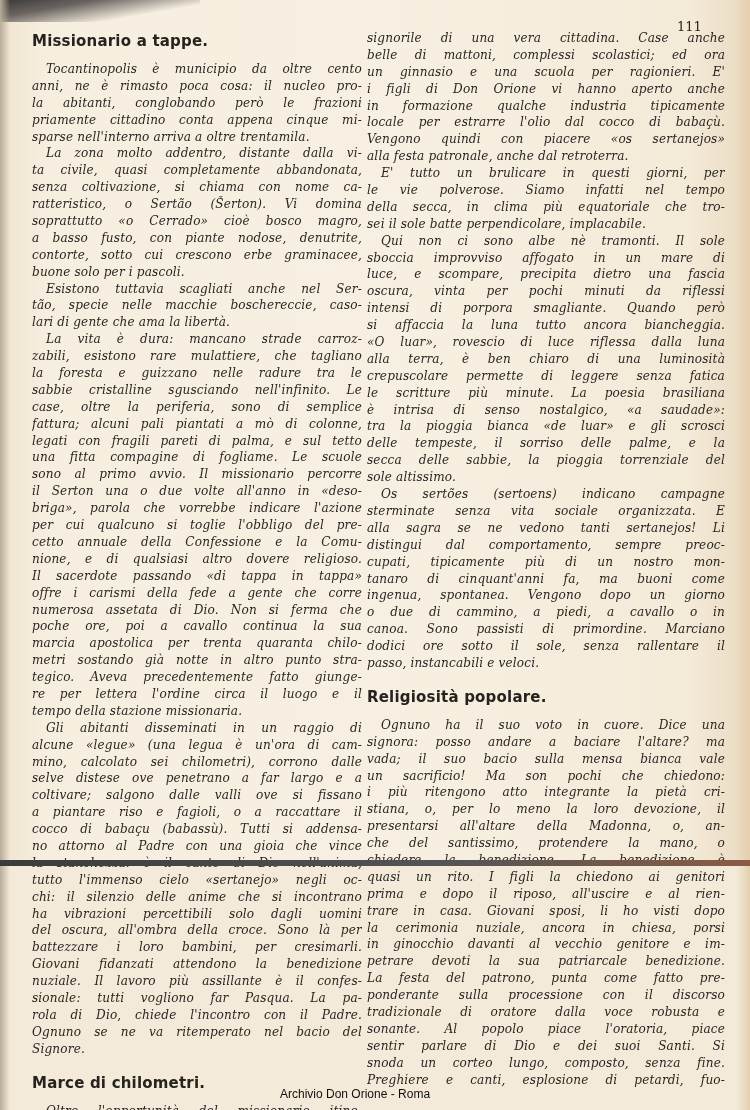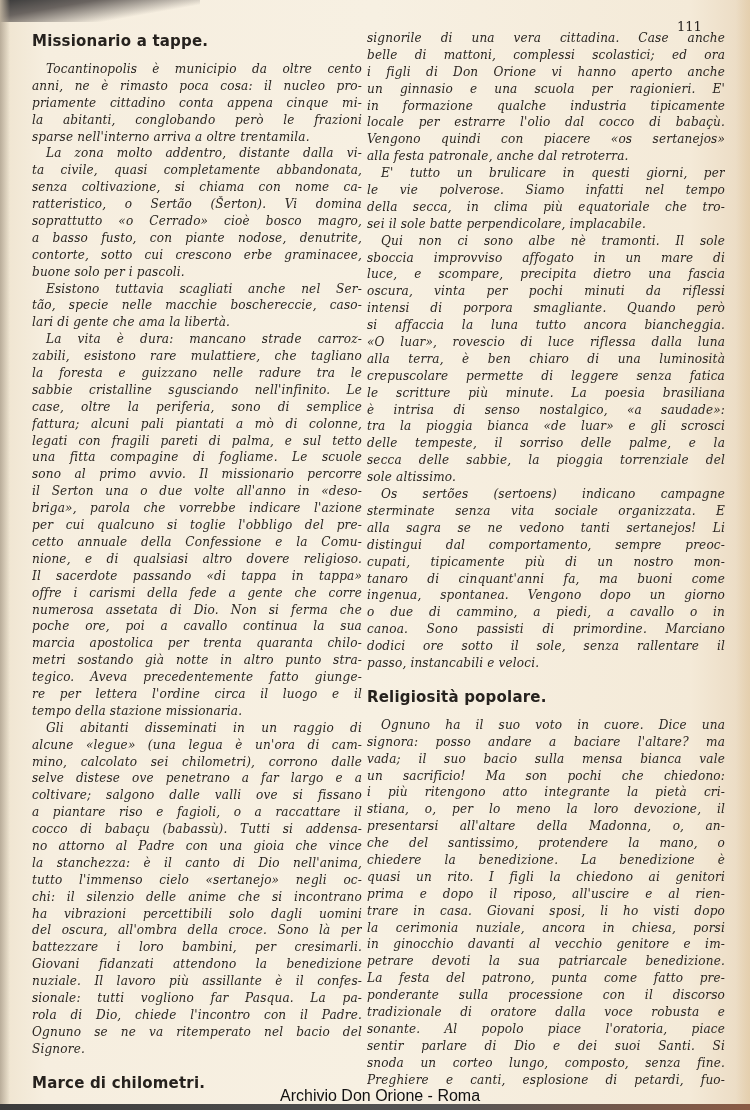--- a/index.html
+++ b/index.html
@@ -3,21 +3,21 @@
 <meta charset="utf-8">
 <style>
   html, body { margin: 0; padding: 0; }
   body {
     width: 750px; height: 1110px; overflow: hidden; position: relative;
     background: #f3ead9;
     font-family: "DejaVu Serif", serif;
     color: #2a2622;
   }
   .page {
-    position: absolute; left: 0; top: 0; width: 750px; height: 1110px;
+    position: absolute; left: 0; top: 0; width: 750px; height: 866px;
     background: linear-gradient(90deg, #efe4cf 0%, #f6eedf 6%, #f7f0e2 50%, #f4ead8 92%, #ead9c0 100%);
   }
   .top-shadow {
     position: absolute; left: 0; top: 0; width: 200px; height: 22px;
     background: linear-gradient(170deg, #3a3a3a 0%, #6a6460 30%, rgba(240,230,210,0) 70%);
   }
   .left-shadow {
     position: absolute; left: 0; top: 0; width: 10px; height: 1110px;
     background: linear-gradient(90deg, #b9ad9a, rgba(240,230,210,0));
   }
@@ -47,42 +47,42 @@
     font-style: italic; font-size: 12.1px; line-height: 16.9px; height: 16.9px;
     white-space: nowrap; text-align: justify; text-align-last: justify;
     overflow: hidden; letter-spacing: 0.15px;
   }
   .line.last { text-align-last: left; }
   .line.indent { padding-left: 14px; }
   .gap-m { height: 9px; }
   .gap-l { height: 14px; }
   .watermark {
     position: absolute; left: 280px; top: 1087px;
-    font-family: "Liberation Sans", sans-serif; font-size: 16px; color: #111;
+    font-family: "Liberation Sans", sans-serif; font-size: 12px; color: #111;
   }
 </style>
 </head>
 <body>
 
 <div class="page">
   <div class="top-shadow"></div>
   <div class="left-shadow"></div>
   <div class="right-edge"></div>
 
   <div class="page-number">111</div>
 
   <div class="col col-left" id="col-left">
       <div>
         <h2 class="heading">Missionario a tappe.</h2>
         <div class="gap-m"></div>
         <div>
           <div class="line indent">Tocantinopolis è municipio da oltre cento</div>
           <div class="line">anni, ne è rimasto poca cosa: il nucleo pro-</div>
+          <div class="line">la abitanti, conglobando però le frazioni</div>
           <div class="line">priamente cittadino conta appena cinque mi-</div>
-          <div class="line">la abitanti, conglobando però le frazioni</div>
           <div class="line last">sparse nell'interno arriva a oltre trentamila.</div>
         </div>
         <div>
           <div class="line indent">La zona molto addentro, distante dalla vi-</div>
           <div class="line">ta civile, quasi completamente abbandonata,</div>
           <div class="line">senza coltivazione, si chiama con nome ca-</div>
           <div class="line">ratteristico, o Sertão (Šerton). Vi domina</div>
           <div class="line">soprattutto «o Cerrado» cioè bosco magro,</div>
           <div class="line">a basso fusto, con piante nodose, denutrite,</div>
           <div class="line">contorte, sotto cui crescono erbe graminacee,</div>
@@ -148,22 +148,22 @@
         <div>
           <div class="line indent">Oltre l'opportunità del missionario itine-</div>
         </div>
       </div>
     </div>
   <div class="col col-right" id="col-right">
       <div>
         <div>
           <div class="line">signorile di una vera cittadina. Case anche</div>
           <div class="line">belle di mattoni, complessi scolastici; ed ora</div>
+          <div class="line">un ginnasio e una scuola per ragionieri. E'</div>
           <div class="line">i figli di Don Orione vi hanno aperto anche</div>
-          <div class="line">un ginnasio e una scuola per ragionieri. E'</div>
           <div class="line">in formazione qualche industria tipicamente</div>
           <div class="line">locale per estrarre l'olio dal cocco di babaçù.</div>
           <div class="line">Vengono quindi con piacere «os sertanejos»</div>
           <div class="line last">alla festa patronale, anche dal retroterra.</div>
         </div>
         <div>
           <div class="line indent">E' tutto un brulicare in questi giorni, per</div>
           <div class="line">le vie polverose. Siamo infatti nel tempo</div>
           <div class="line">della secca, in clima più equatoriale che tro-</div>
           <div class="line last">sei il sole batte perpendicolare, implacabile.</div>

